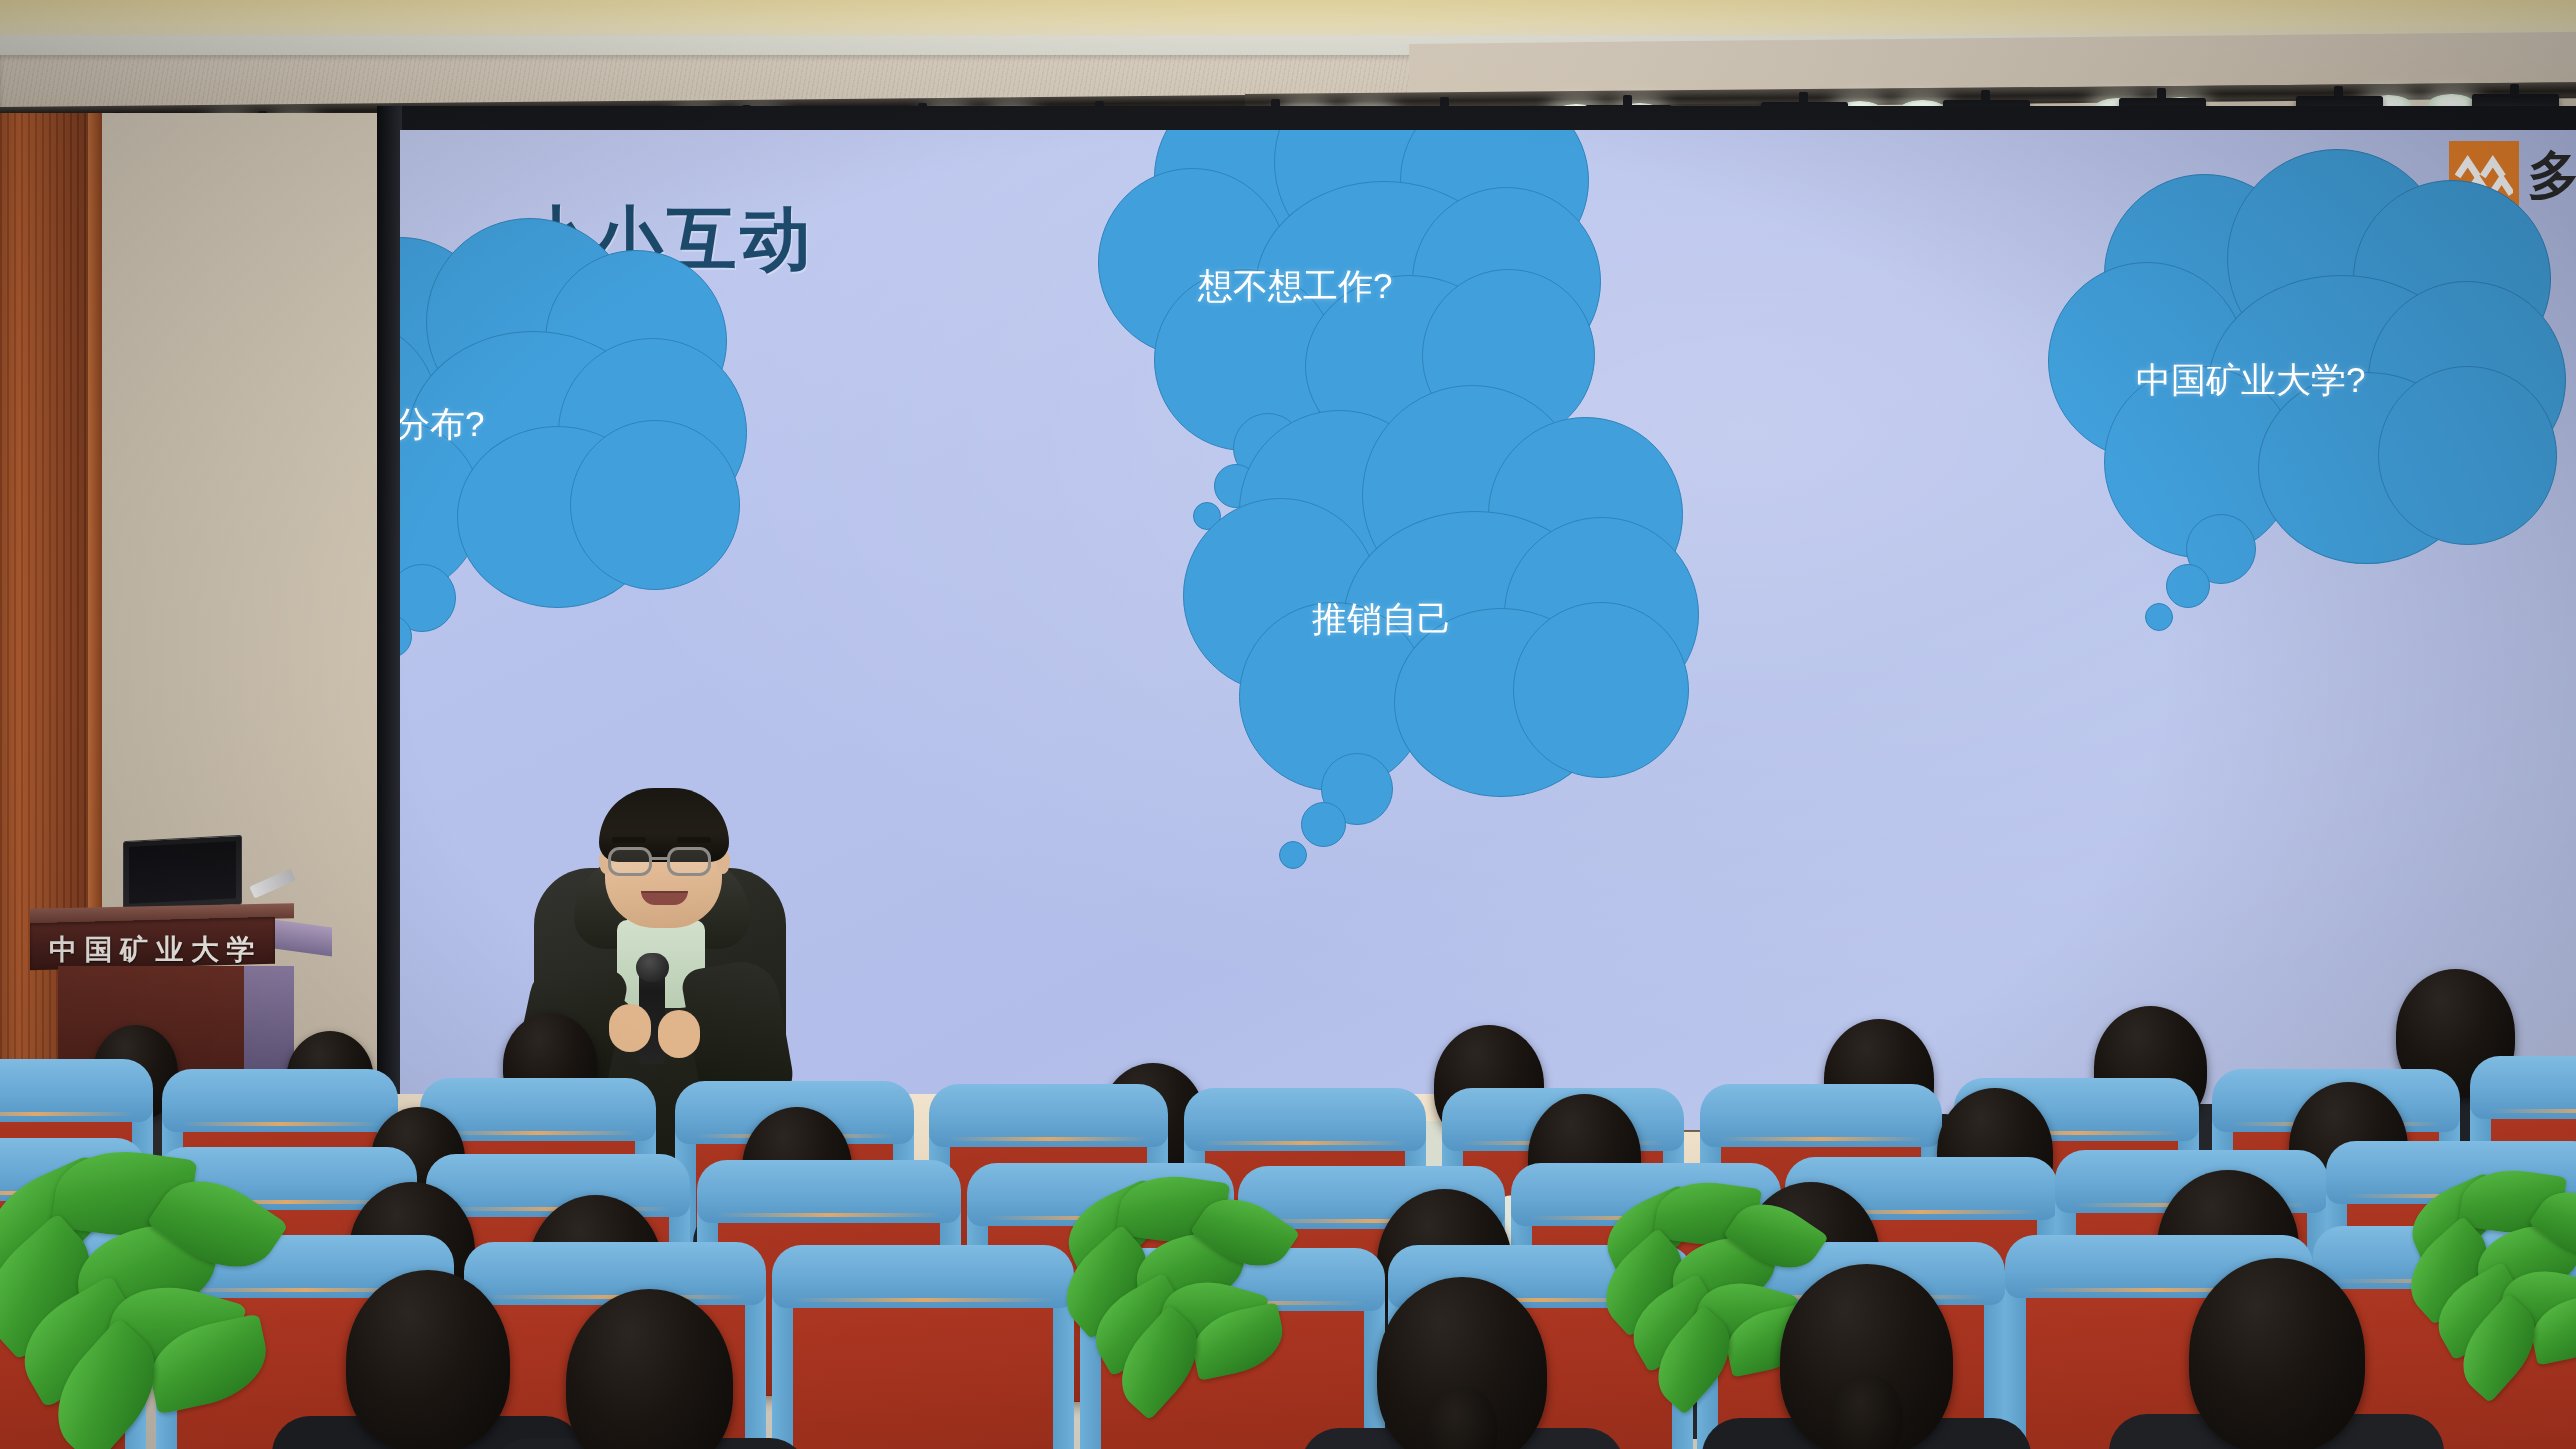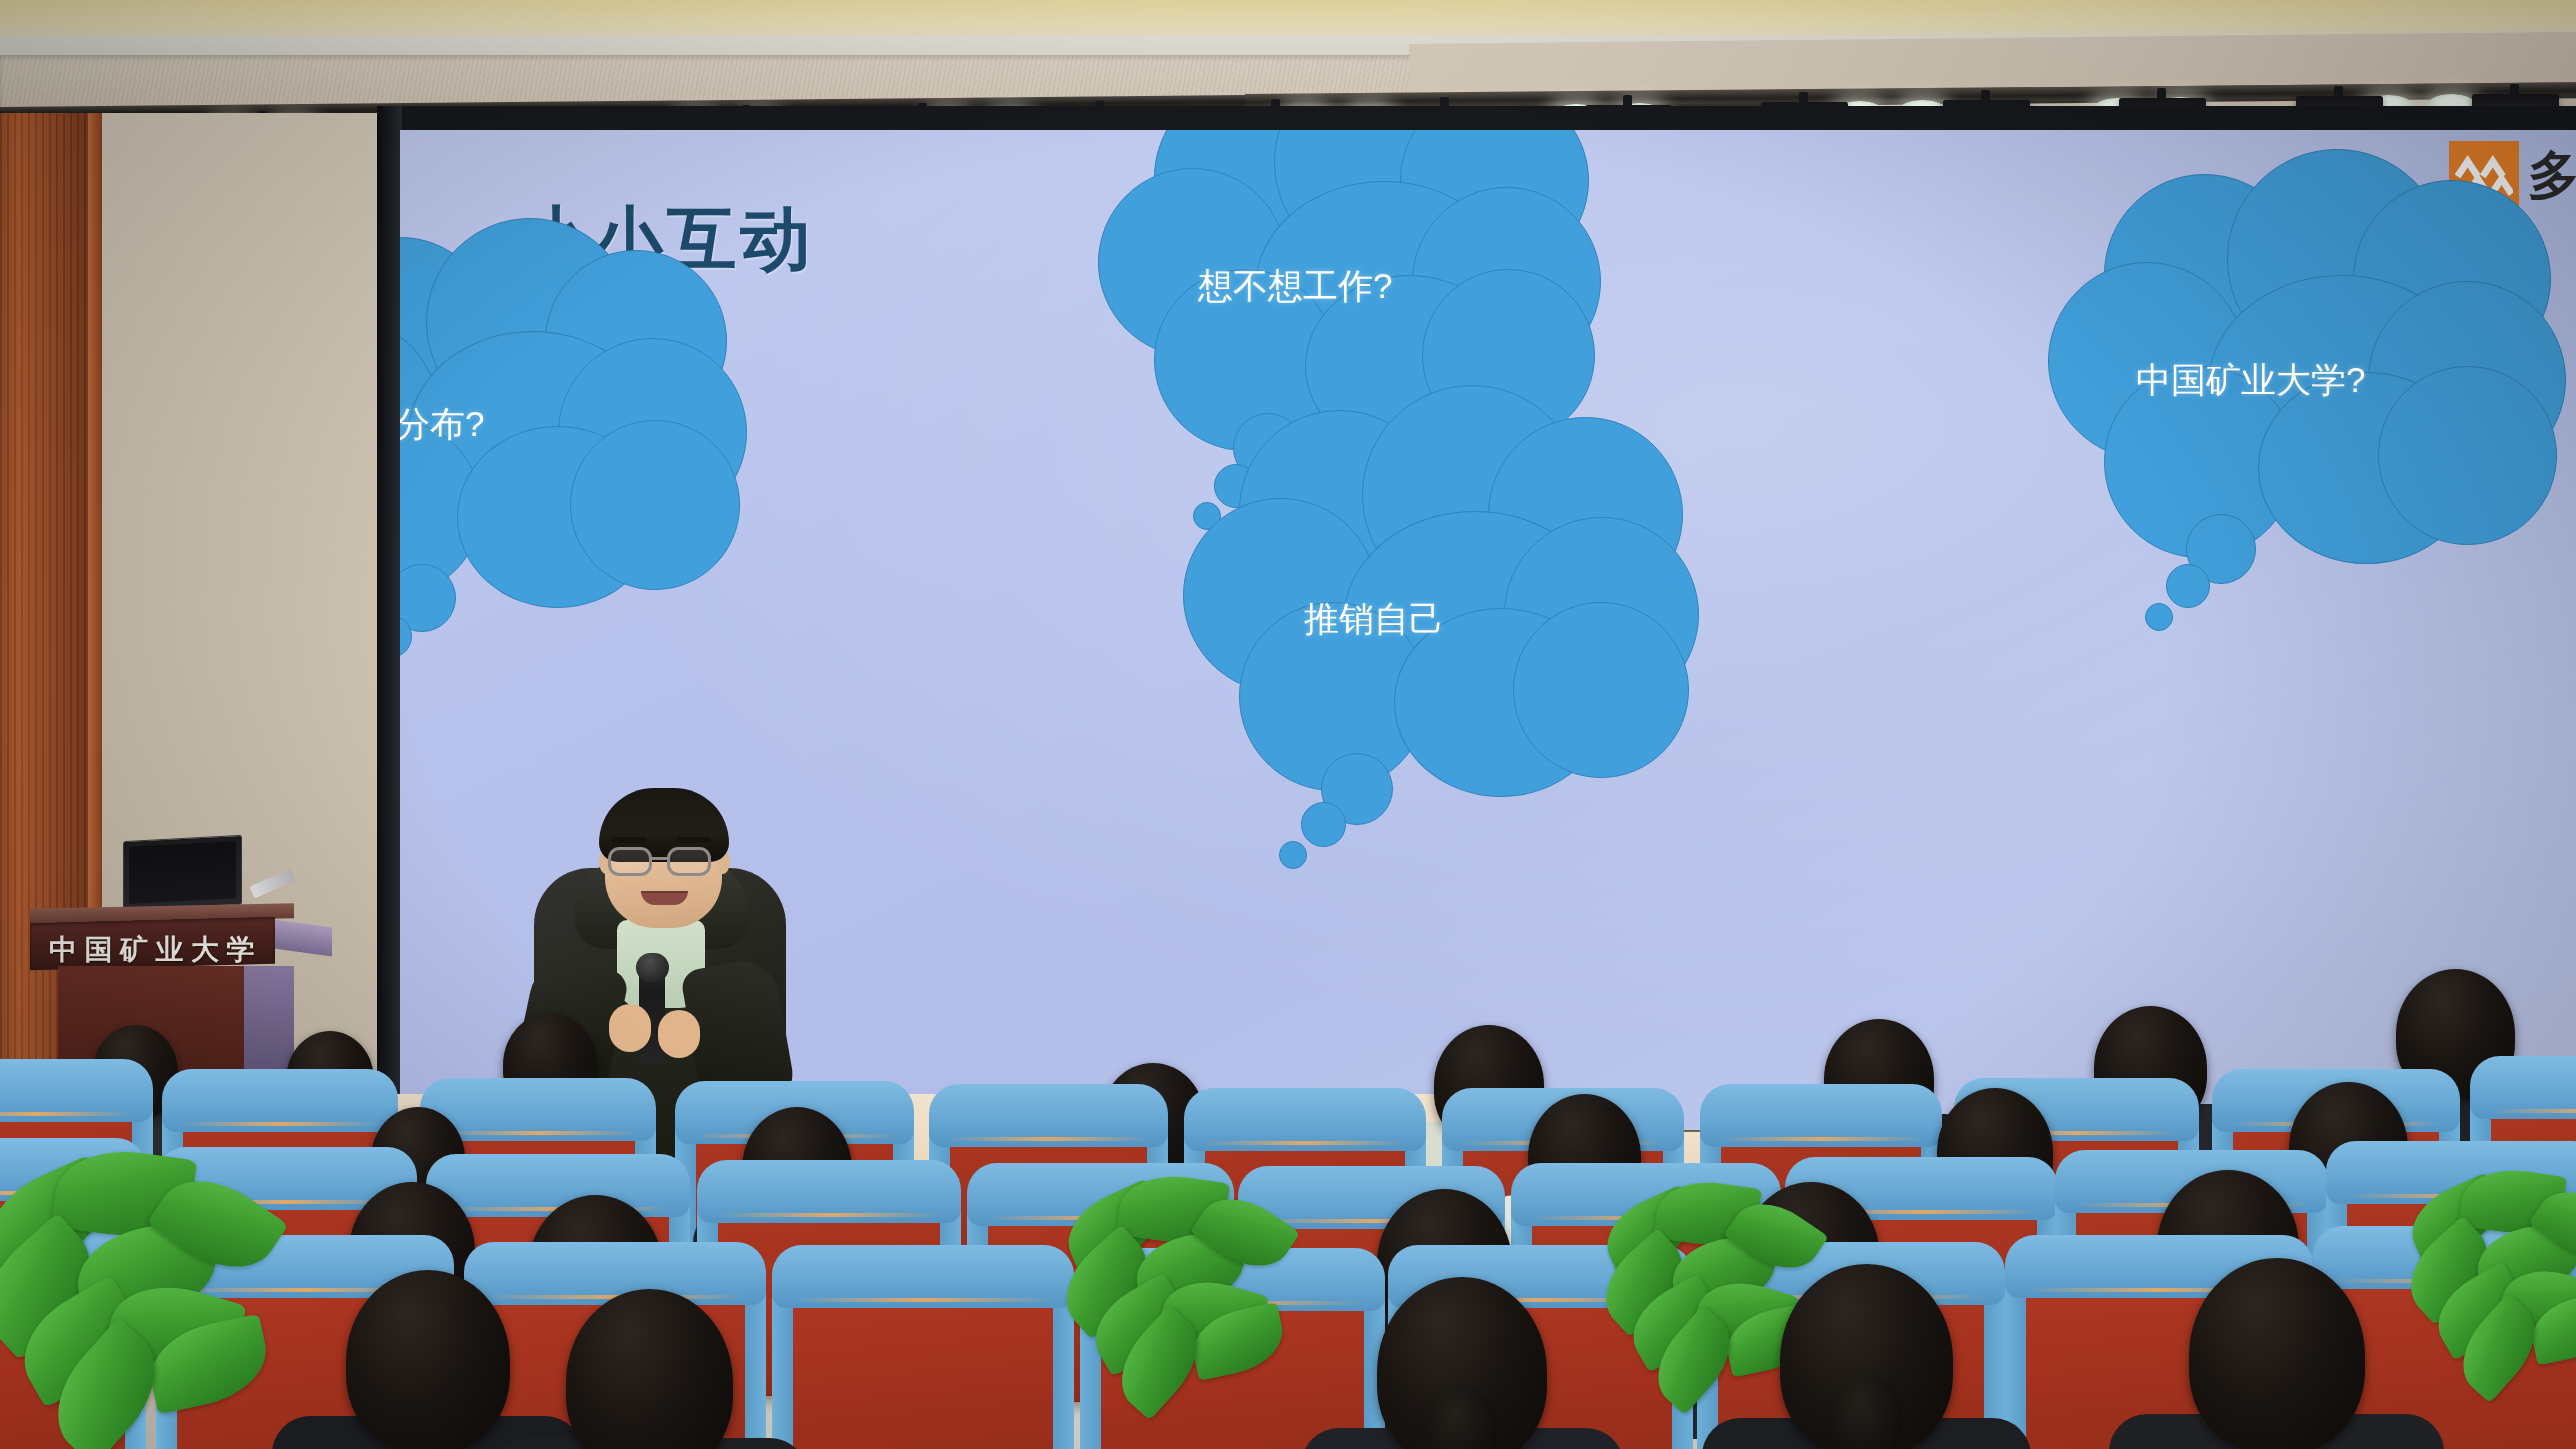--- a/index.html
+++ b/index.html
@@ -374,21 +374,21 @@
           <div class="lobe" style="left: 346px; top: 35px; width: 195px; height: 195px;"></div>
           <div class="lobe" style="left: 41px; top: 116px; width: 195px; height: 195px;"></div>
           <div class="lobe" style="left: 201px; top: 129px; width: 264px; height: 220px;"></div>
           <div class="lobe" style="left: 362px; top: 135px; width: 195px; height: 195px;"></div>
           <div class="lobe" style="left: 97px; top: 220px; width: 189px; height: 189px;"></div>
           <div class="lobe" style="left: 252px; top: 226px; width: 214px; height: 189px;"></div>
           <div class="lobe" style="left: 371px; top: 220px; width: 176px; height: 176px;"></div>
           <div class="tail-c" style="left: 179px; top: 371px; width: 72px; height: 72px;"></div>
           <div class="tail-c" style="left: 159px; top: 420px; width: 45px; height: 45px;"></div>
           <div class="tail-c" style="left: 137px; top: 459px; width: 28px; height: 28px;"></div>
-          <div class="bubble-text" style="left: 162px; top: 214px; font-size: 35px;">推销自己</div>
+          <div class="bubble-text" style="left: 170px; top: 214px; font-size: 35px;">推销自己</div>
         </div>
         <div class="bubble" style="left: 1610px; top: 19px; width: 516px; height: 314px;">
           <div class="lobe" style="left: 94px; top: 25px; width: 201px; height: 201px;"></div>
           <div class="lobe" style="left: 217px; top: 0px; width: 220px; height: 220px;"></div>
           <div class="lobe" style="left: 343px; top: 31px; width: 198px; height: 198px;"></div>
           <div class="lobe" style="left: 38px; top: 113px; width: 198px; height: 198px;"></div>
           <div class="lobe" style="left: 198px; top: 126px; width: 267px; height: 220px;"></div>
           <div class="lobe" style="left: 358px; top: 132px; width: 198px; height: 198px;"></div>
           <div class="lobe" style="left: 94px; top: 217px; width: 192px; height: 192px;"></div>
           <div class="lobe" style="left: 248px; top: 223px; width: 217px; height: 192px;"></div>

